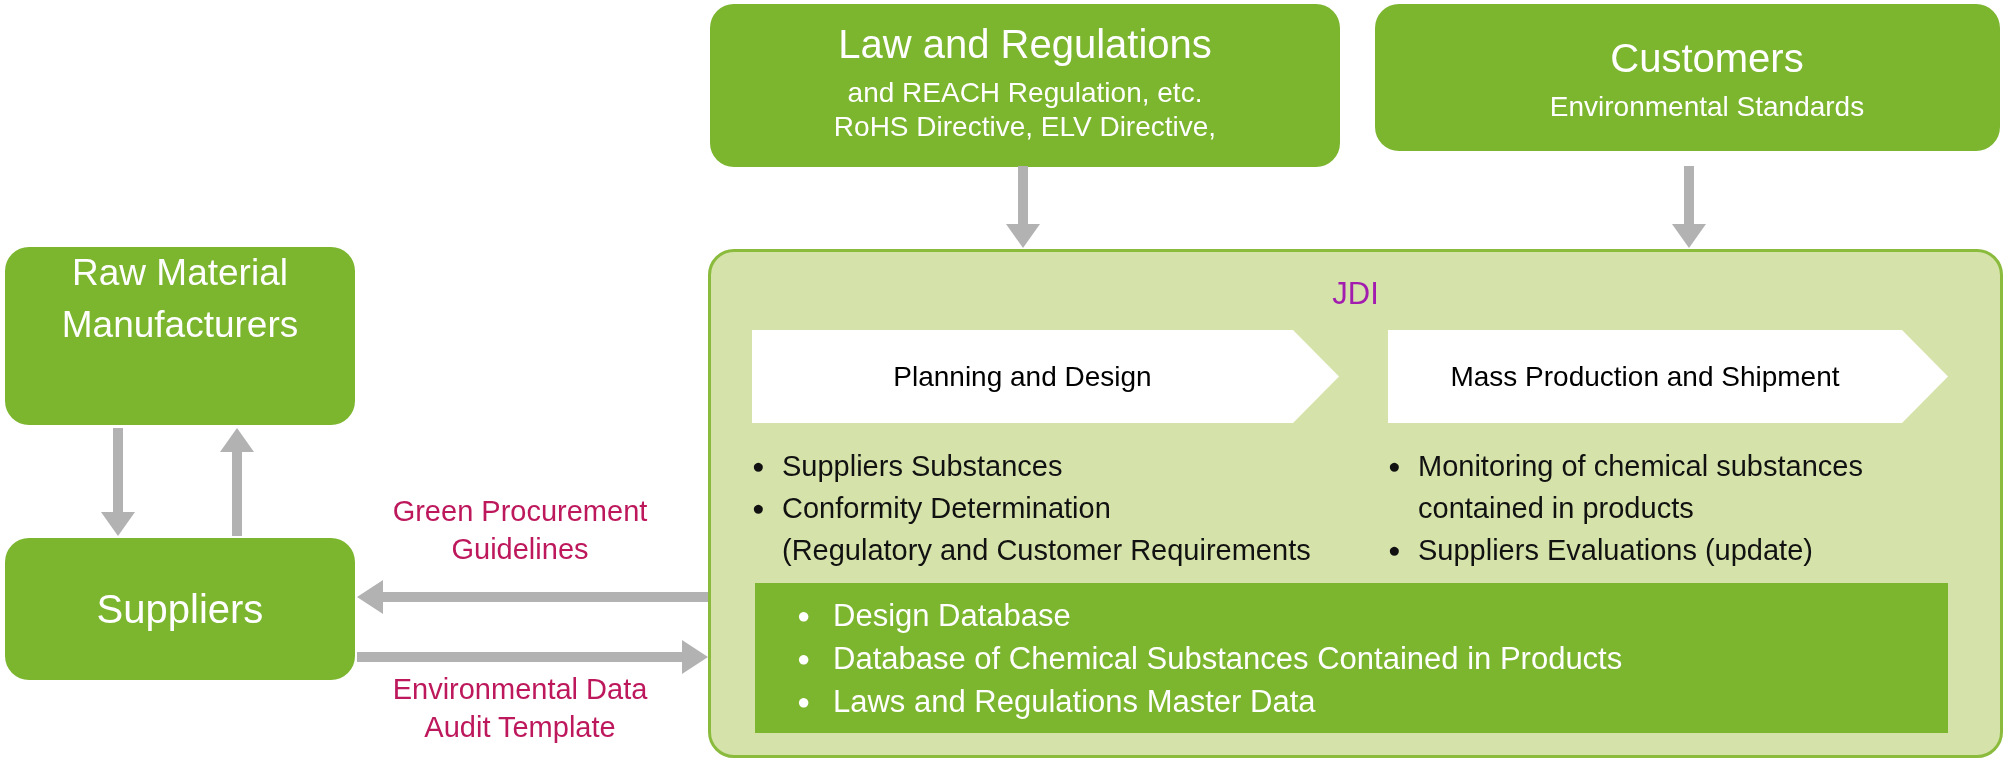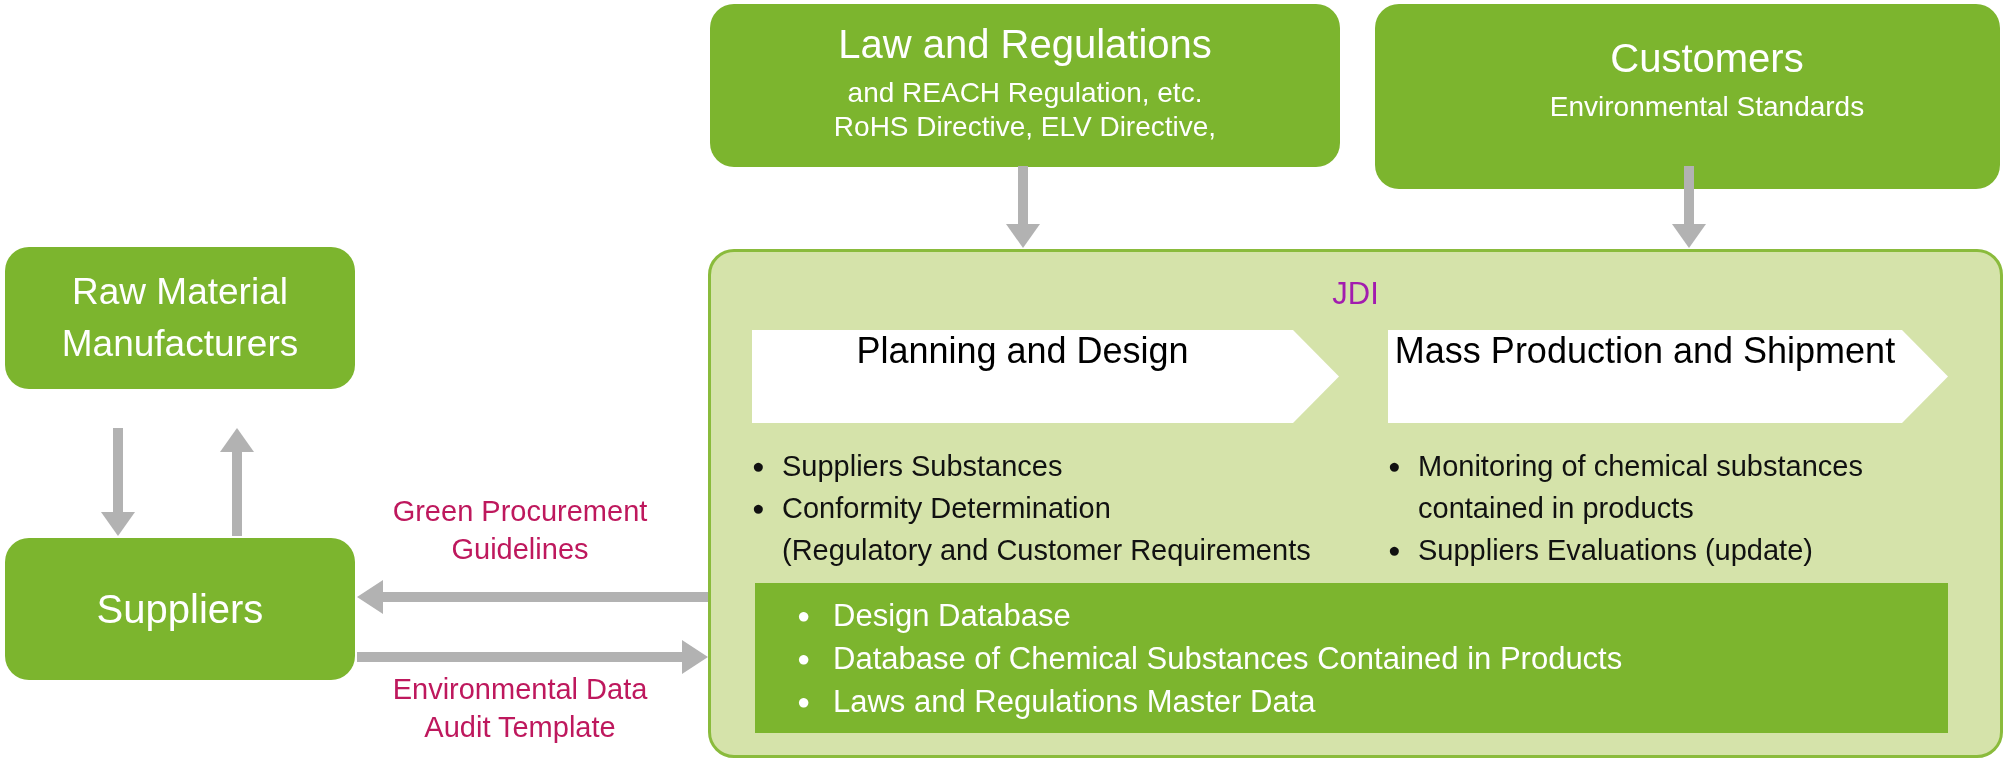--- a/index.html
+++ b/index.html
@@ -10,22 +10,22 @@
     --ink:#1c1c1c;
   }
   html,body{margin:0;padding:0;background:#fff;}
   .canvas{
     position:relative;width:2008px;height:768px;background:#fff;overflow:hidden;
     font-family:"Liberation Sans","DejaVu Sans",sans-serif;color:var(--ink);
   }
   
   .gbox{position:absolute;background:var(--green);border-radius:24px;color:#fff;text-align:center;}
   .box-law{left:710px;top:4px;width:630px;height:163px;padding-top:16px;box-sizing:border-box;}
-  .box-customers{left:1375px;top:4px;width:625px;height:185px;padding-top:30px;box-sizing:border-box;padding-left:39px;}
-  .box-raw{left:5px;top:247px;width:350px;height:142px;display:flex;flex-direction:column;justify-content:center;}
+  .box-customers{left:1375px;top:4px;width:625px;height:147px;padding-top:30px;box-sizing:border-box;padding-left:39px;}
+  .box-raw{left:5px;top:247px;width:350px;height:178px;display:flex;flex-direction:column;}
   .box-suppliers{left:5px;top:538px;width:350px;height:142px;display:flex;align-items:center;justify-content:center;}
   .top-title{font-size:40px;line-height:48px;}
   .top-sub{font-size:28px;line-height:34px;margin-top:8px;}
   .side-line{font-size:37px;line-height:52px;}
   .suppliers-label{font-size:40px;}
   
   .arrow{position:absolute;}
   .arrow .shaft{position:absolute;background:var(--gray);}
   .arrow .head{position:absolute;width:0;height:0;border-style:solid;border-color:transparent;}
   .arr-v{width:34px;}
@@ -47,22 +47,22 @@
   
   .jdi-box{
     position:absolute;left:708px;top:249px;width:1295px;height:509px;box-sizing:border-box;
     background:var(--light);border:3px solid var(--border-green);border-radius:26px;
   }
   .jdi-title{position:absolute;left:708px;top:276px;width:1295px;text-align:center;font-size:31px;color:#a21caf;}
   
   .banner{
     position:absolute;top:330px;height:93px;background:#fff;
     clip-path:polygon(0 0,calc(100% - 46px) 0,100% 50%,calc(100% - 46px) 100%,0 100%);
-    display:flex;justify-content:center;
-    font-size:36px;color:#000;box-sizing:border-box;padding-right:46px;
+    display:flex;align-items:center;justify-content:center;
+    font-size:28px;color:#000;box-sizing:border-box;padding-right:46px;
   }
   .banner-1{left:752px;width:587px;}
   .banner-2{left:1388px;width:560px;}
   
   .bullets{position:absolute;top:445px;width:620px;font-size:29px;line-height:42px;color:#111;}
   .bullets-1{left:752px;}
   .bullets-2{left:1388px;}
   .b-row{display:flex;}
   .b-row .mk{width:30px;flex:none;font-size:21px;}
   

